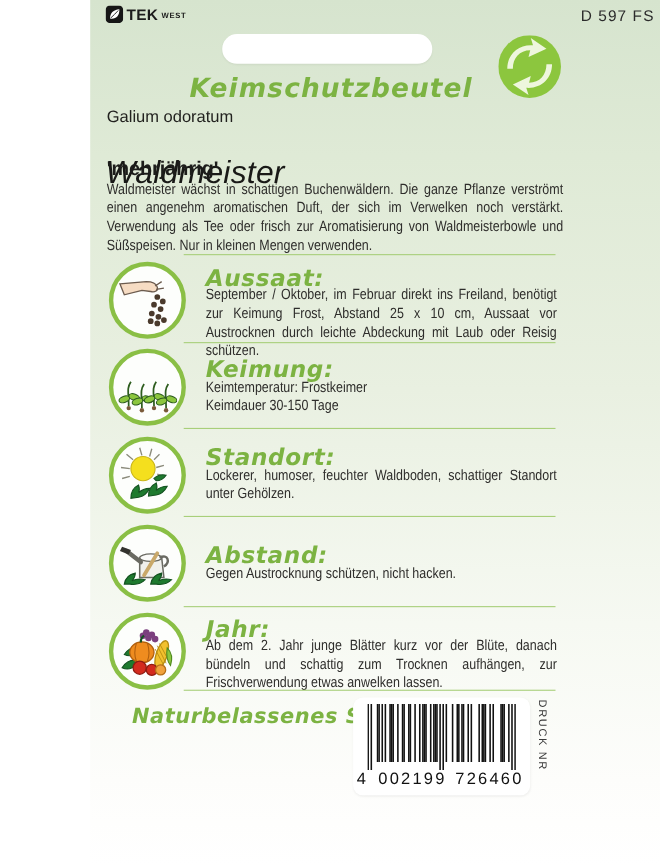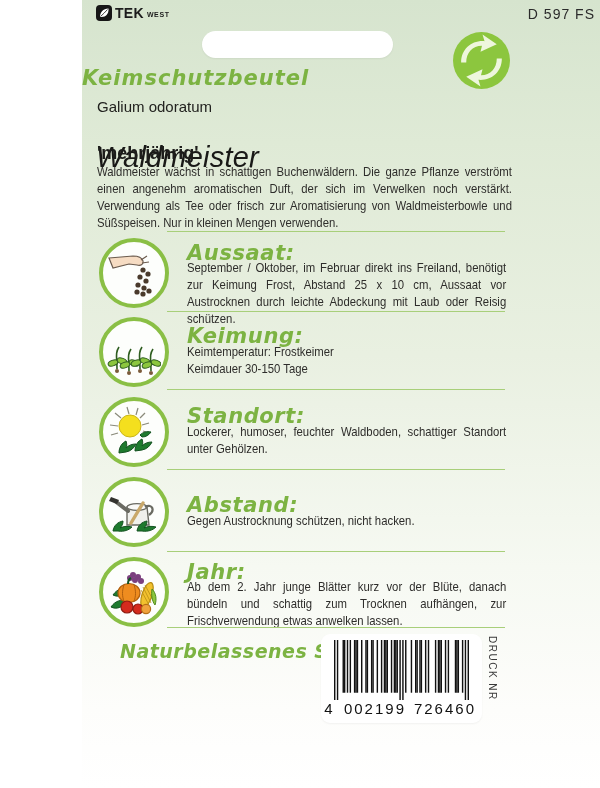--- a/index.html
+++ b/index.html
@@ -7,21 +7,21 @@
   .packet{position:absolute;left:82px;top:0;width:522px;height:788px;
     background:linear-gradient(180deg,#d6e4ce 0%,#dfead6 18%,#e9f0e1 45%,#f6f9f2 72%,#fdfdfb 90%,#ffffff 100%);}
   
   .brand{position:absolute;left:14px;top:5px;display:flex;align-items:flex-start;gap:3px;}
   .brand .glyph{width:16px;height:16px;}
   .brand .tek{font-size:14px;font-weight:bold;color:#1c1c1c;letter-spacing:.3px;line-height:16px;}
   .brand .west{font-size:7px;font-weight:bold;color:#1c1c1c;letter-spacing:.6px;margin-top:6px;}
   .code{position:absolute;right:9px;top:6px;font-size:14px;color:#2b2b2b;letter-spacing:1px;}
   .hang-slot{position:absolute;left:120px;top:31px;width:191px;height:27px;border-radius:14px;background:#ffffff;box-shadow:0 1px 2px rgba(0,0,0,.06);}
   .script{font-family:"DejaVu Sans",sans-serif;font-style:italic;font-weight:600;color:#7cb342;}
-  .bag-label{position:absolute;left:0;top:66px;width:438px;text-align:left;font-size:21px;letter-spacing:1px;}
+  .bag-label{position:absolute;left:0;top:66px;width:438px;text-align:center;font-size:24px;letter-spacing:1px;}
   .gruener-punkt{position:absolute;left:371px;top:32px;width:57px;height:57px;}
   
   .botanical{position:absolute;left:15px;top:98px;font-size:15px;color:#22221f;}
   .common{position:absolute;left:14px;top:112px;font-size:29px;font-weight:normal;font-style:italic;color:#191917;letter-spacing:.2px;margin-top:29px;}
   .variety{position:absolute;left:15px;top:143px;font-size:18px;font-weight:bold;color:#1d1d1b;}
   
   .cond{transform:scaleX(.84);transform-origin:0 0;}
   .descr{position:absolute;left:15px;top:163px;width:494px;font-size:13.5px;line-height:17px;color:#2e2d2b;text-align:justify;}
   
   .sec-icon{position:absolute;left:17px;width:70px;height:70px;border:4px solid #8abf45;border-radius:50%;background:#fdfefc;box-sizing:border-box;display:flex;align-items:center;justify-content:center;}

